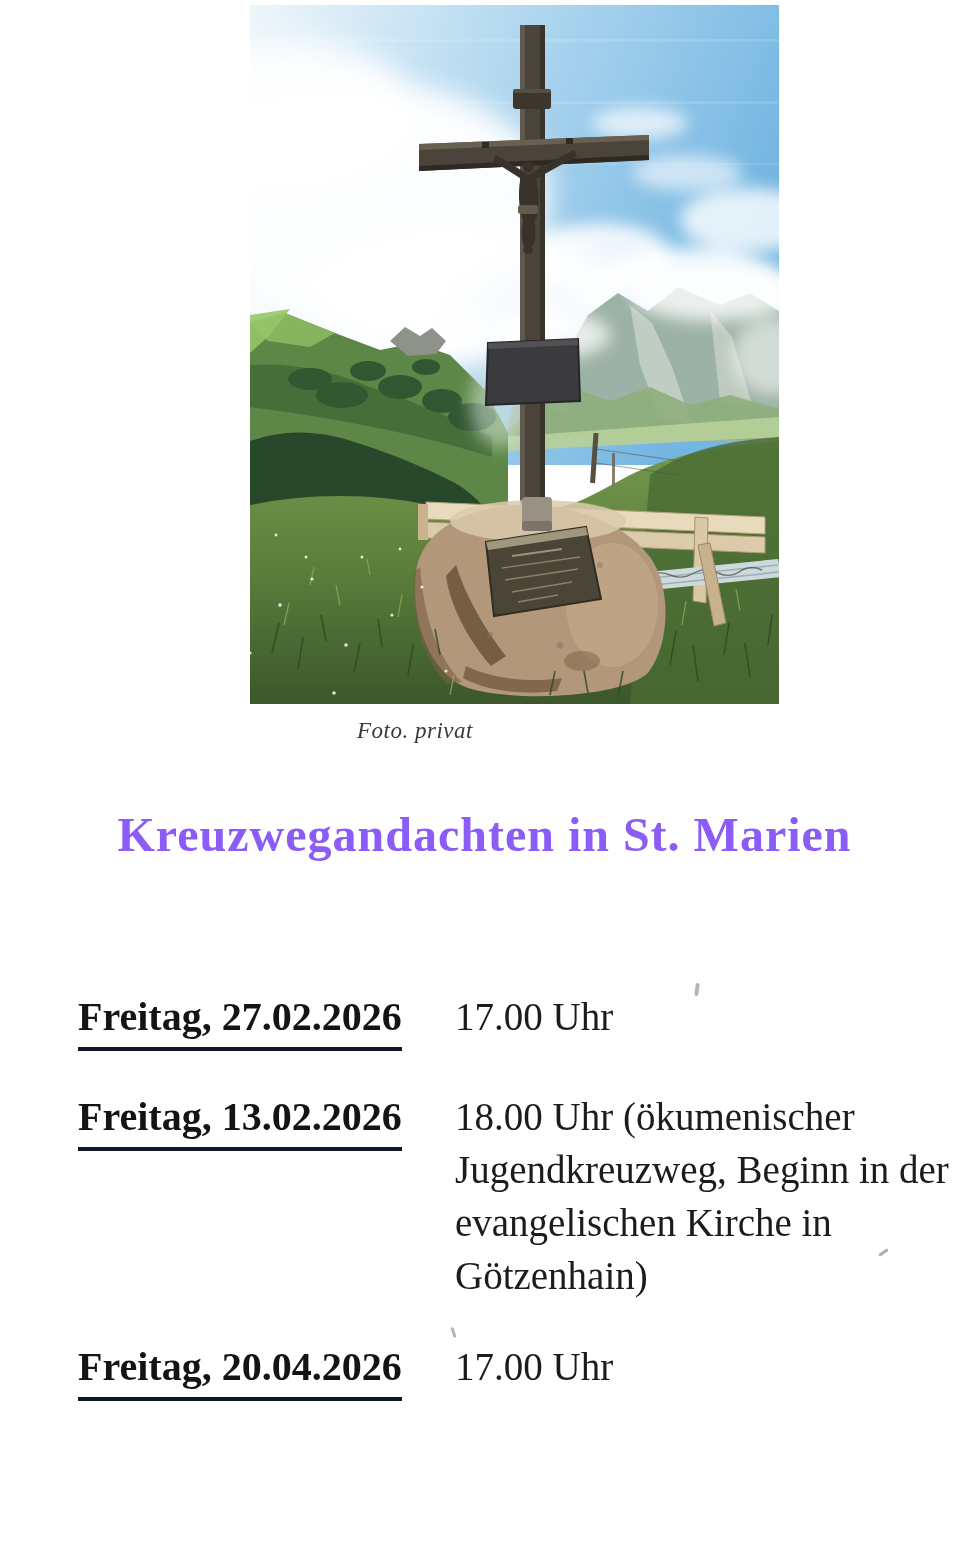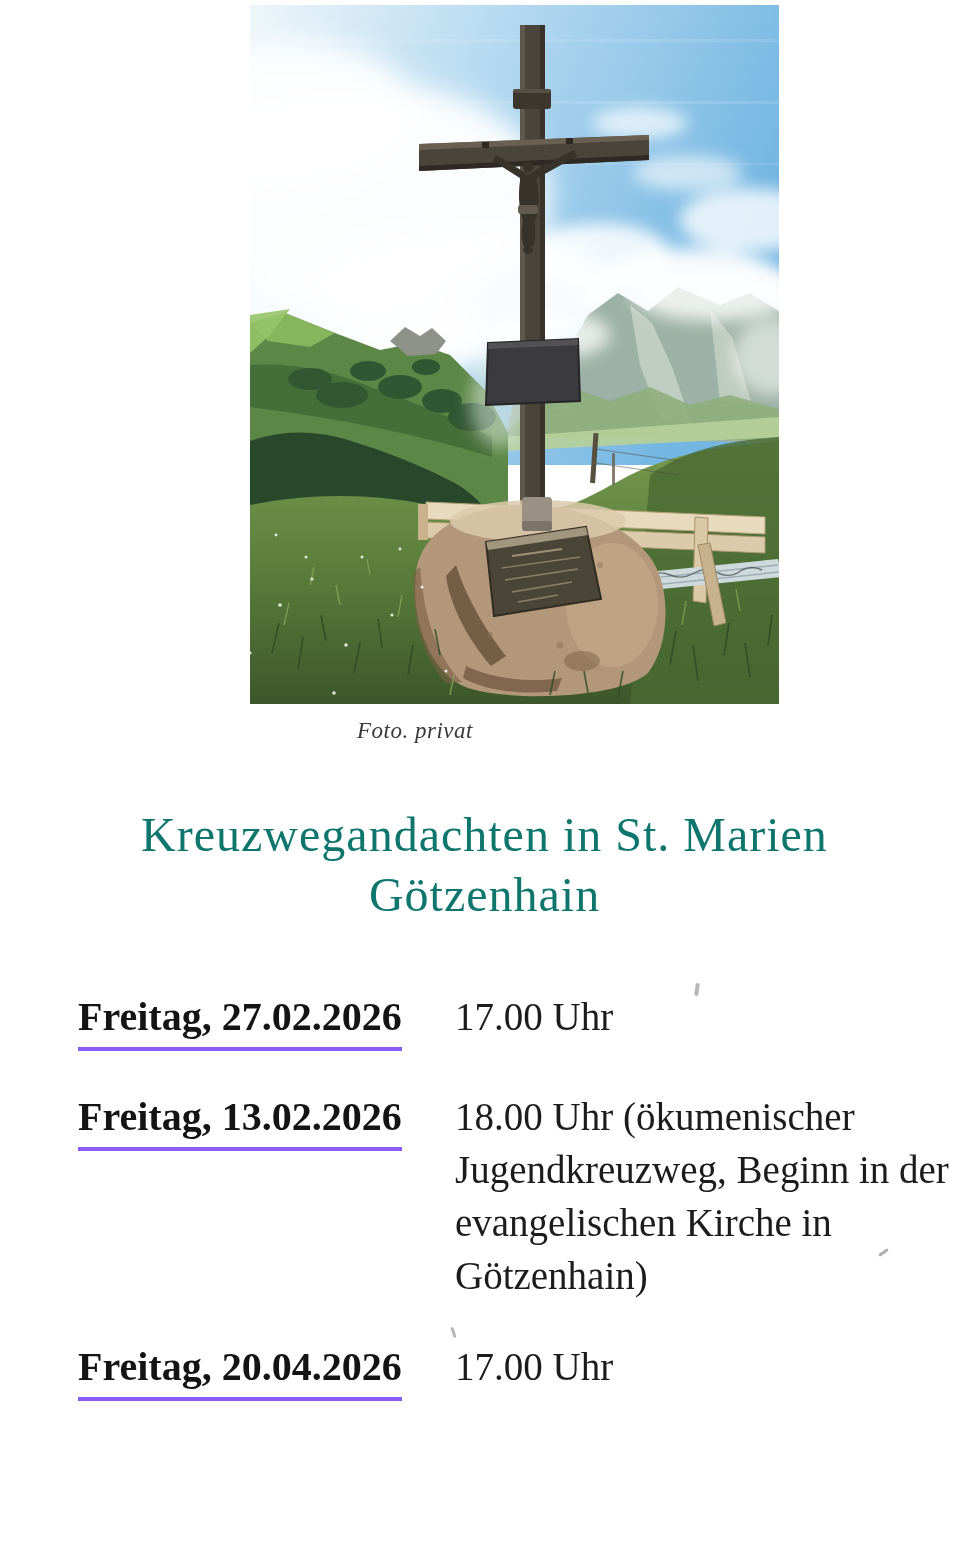--- a/index.html
+++ b/index.html
@@ -19,37 +19,37 @@
   .caption{
     position:absolute;left:107px;top:713px;
     font-style:italic;font-size:23px;color:#3a3a3a;
     letter-spacing:.5px;white-space:nowrap;text-align:center;
   }
 
   
   .heading{
     position:absolute;left:0;right:0;top:805px;margin:0;
     text-align:center;
-    font-size:48px;line-height:60px;font-weight:normal;
+    font-size:48px;line-height:60px;font-weight:bold;
     letter-spacing:1px;
-    color:#0f766e;
+    color:#8b5cf6;
   }
   .heading span{display:block;}
 
   
   .schedule{position:absolute;left:0;top:0;width:969px;height:1545px;}
   .row{position:absolute;left:0;width:969px;}
   .row-1{top:990px;}
   .row-2{top:1090px;}
   .row-3{top:1340px;}
   .date{
     position:absolute;left:78px;top:0;
     font-weight:bold;font-size:40px;line-height:53px;
     color:#141414;
-    border-bottom:4px solid #8b5cf6;
+    border-bottom:4px solid #0f172a;
     padding-bottom:4px;
     white-space:nowrap;
   }
   .time{
     position:absolute;left:455px;top:0;
     font-size:39px;line-height:53px;
     width:530px;
     color:#1c1c1c;
   }
 
@@ -251,21 +251,20 @@
           <circle cx="196" cy="666" r="1.6"></circle>
           <circle cx="460,648" cy="648" r="1.6"></circle>
       </g>
     </svg>
 
     <figcaption class="caption">Foto. privat</figcaption>
   </figure>
 
   <h1 class="heading">
     <span>Kreuzwegandachten in St. Marien</span>
-    <span>Götzenhain</span>
   </h1>
 
   <div class="schedule">
     <div class="row row-1">
       <span class="date">Freitag, 27.02.2026</span>
       <span class="time">17.00 Uhr</span>
     </div>
     <div class="row row-2">
       <span class="date">Freitag, 13.02.2026</span>
       <span class="time">18.00 Uhr (ökumenischer Jugendkreuzweg, Beginn in der evangelischen Kirche in Götzenhain)</span>

